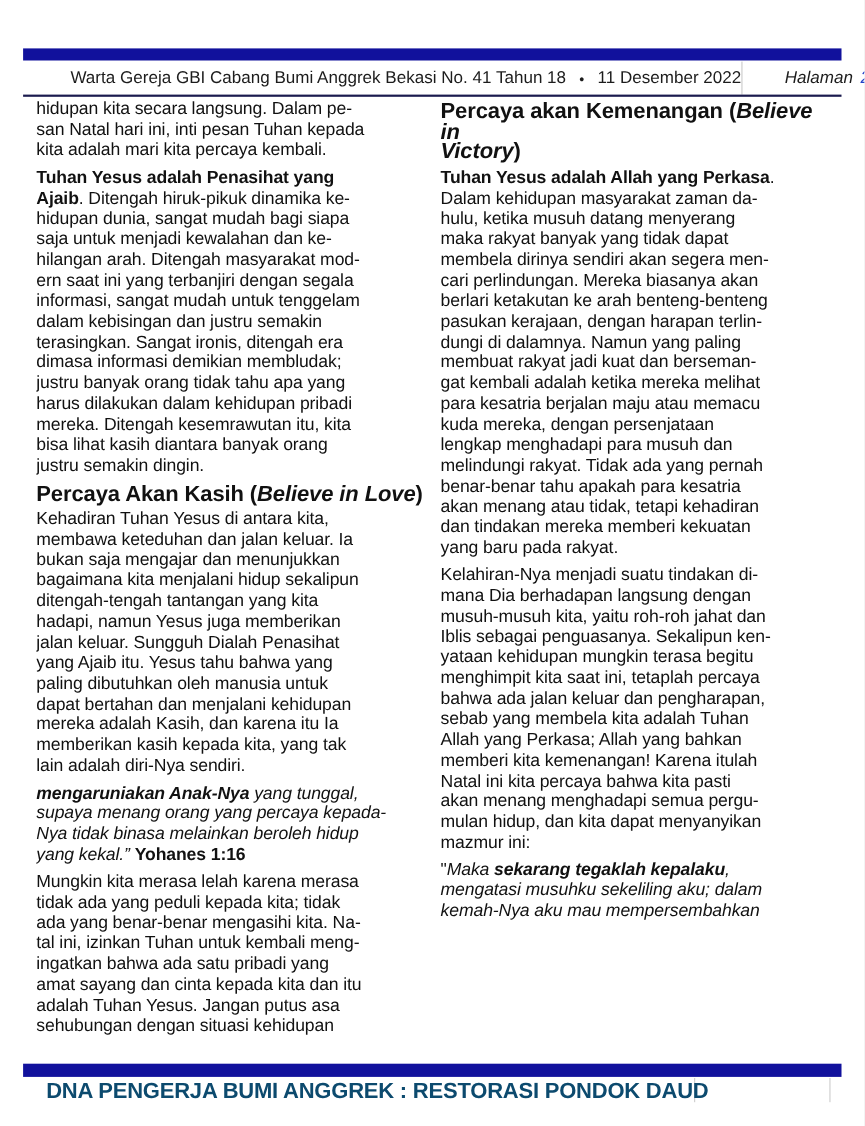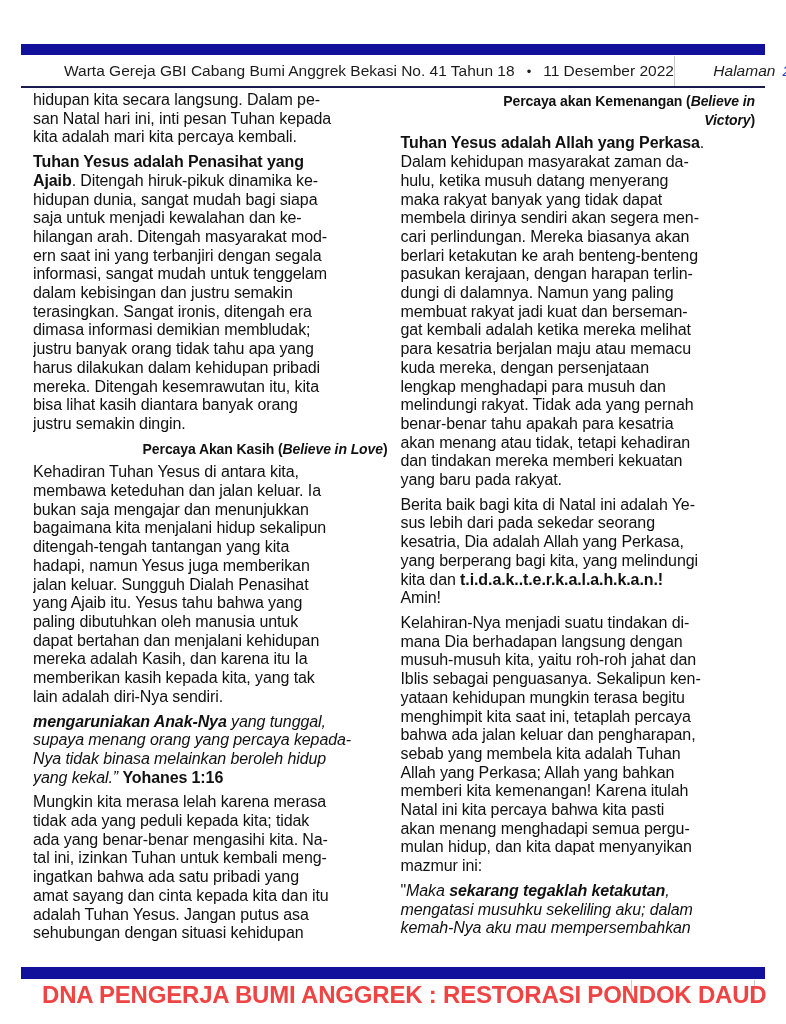--- a/index.html
+++ b/index.html
@@ -35,26 +35,26 @@
   .header-rule{
     position:absolute;left:21px;top:86px;width:744px;height:2px;
     background:#1b1b4e;
   }
   .columns{
     position:absolute;left:33px;top:91px;width:722px;height:876px;
     display:flex;gap:13px;overflow:hidden;
   }
   .col{flex:1;font-size:16px;line-height:18.7px;letter-spacing:-0.1px;}
   .para{margin:0 0 6px;white-space:pre-line;}
-  .para.heading{font-weight:bold;font-size:14px;margin:1px 0 5px;text-align:right;}
+  .para.heading{font-weight:bold;font-size:20px;margin:1px 0 5px;}
   .b{font-weight:bold;}
   .i{font-style:italic;}
   .footer-text{
     position:absolute;left:42px;top:981px;
-    font-size:24px;font-weight:bold;letter-spacing:-0.2px;color:#ef4444;
+    font-size:20px;font-weight:bold;letter-spacing:-0.2px;color:#0c4a6e;
     white-space:nowrap;
   }
   .cell-divider{
     position:absolute;width:1px;background:#cccccc;
   }
   .cell-divider.f1{left:631px;top:980px;height:22px;}
   .cell-divider.f2{left:754px;top:980px;height:22px;}
 </style>
 </head>
 <body>
@@ -139,41 +139,35 @@
 membuat rakyat jadi kuat dan berseman-
 gat kembali adalah ketika mereka melihat
 para kesatria berjalan maju atau memacu
 kuda mereka, dengan persenjataan
 lengkap menghadapi para musuh dan
 melindungi rakyat. Tidak ada yang pernah
 benar-benar tahu apakah para kesatria
 akan menang atau tidak, tetapi kehadiran
 dan tindakan mereka memberi kekuatan
 yang baru pada rakyat.</span></p>
-        <p class="para"><span>Berita baik bagi kita di Natal ini adalah Ye-
-sus lebih dari pada sekedar seorang
-kesatria, Dia adalah Allah yang Perkasa,
-yang berperang bagi kita, yang melindungi
-kita dan </span><span class="b">t.i.d.a.k..t.e.r.k.a.l.a.h.k.a.n.!</span><span>
-Amin!</span></p>
         <p class="para"><span>Kelahiran-Nya menjadi suatu tindakan di-
 mana Dia berhadapan langsung dengan
 musuh-musuh kita, yaitu roh-roh jahat dan
 Iblis sebagai penguasanya. Sekalipun ken-
 yataan kehidupan mungkin terasa begitu
 menghimpit kita saat ini, tetaplah percaya
 bahwa ada jalan keluar dan pengharapan,
 sebab yang membela kita adalah Tuhan
 Allah yang Perkasa; Allah yang bahkan
 memberi kita kemenangan! Karena itulah
 Natal ini kita percaya bahwa kita pasti
 akan menang menghadapi semua pergu-
 mulan hidup, dan kita dapat menyanyikan
 mazmur ini:</span></p>
-        <p class="para"><span>"</span><span class="i">Maka </span><span class="b i">sekarang tegaklah ketakutan</span><span class="i">,
+        <p class="para"><span>"</span><span class="i">Maka </span><span class="b i">sekarang tegaklah kepalaku</span><span class="i">,
 mengatasi musuhku sekeliling aku; dalam
 kemah-Nya aku mau mempersembahkan</span></p>
       </div>
   </div>
 
   <div class="accent-bar bottom"></div>
   <div class="cell-divider f1"></div>
   <div class="cell-divider f2"></div>
 
   <div class="footer-text">DNA PENGERJA BUMI ANGGREK : RESTORASI PONDOK DAUD</div>

